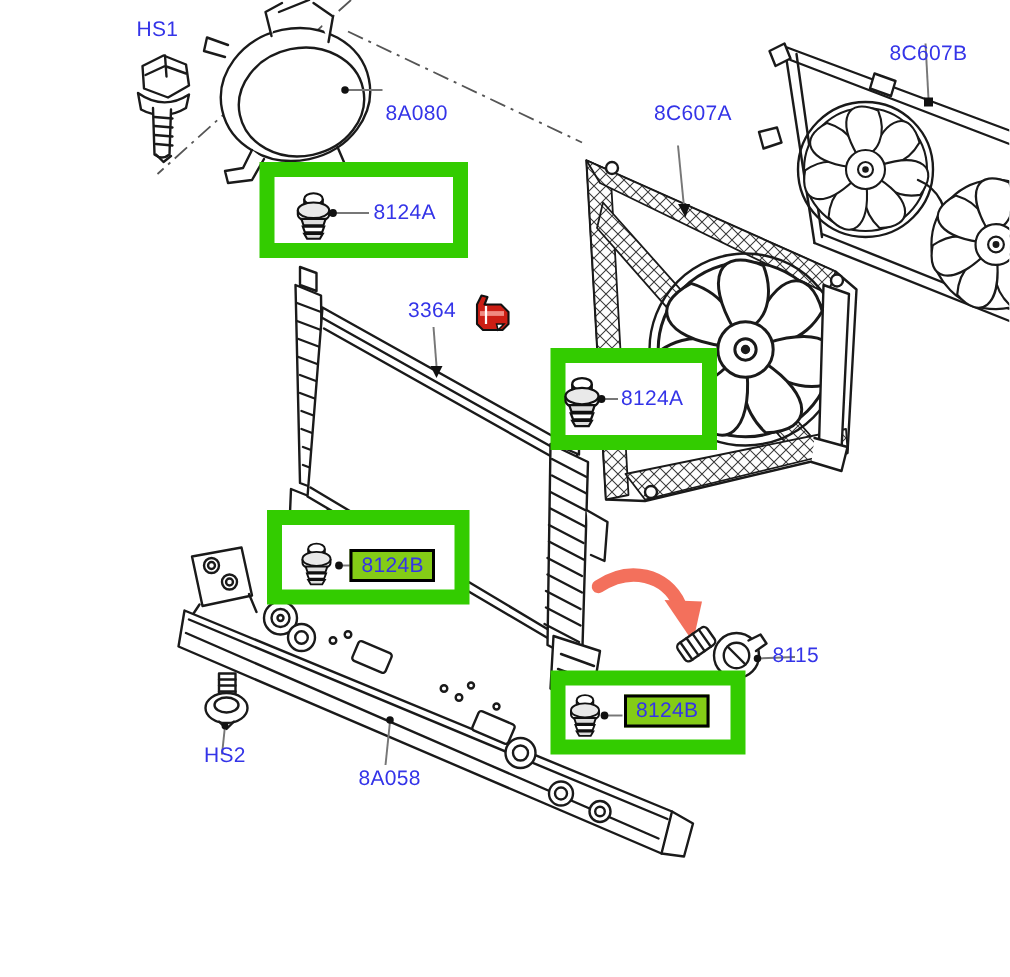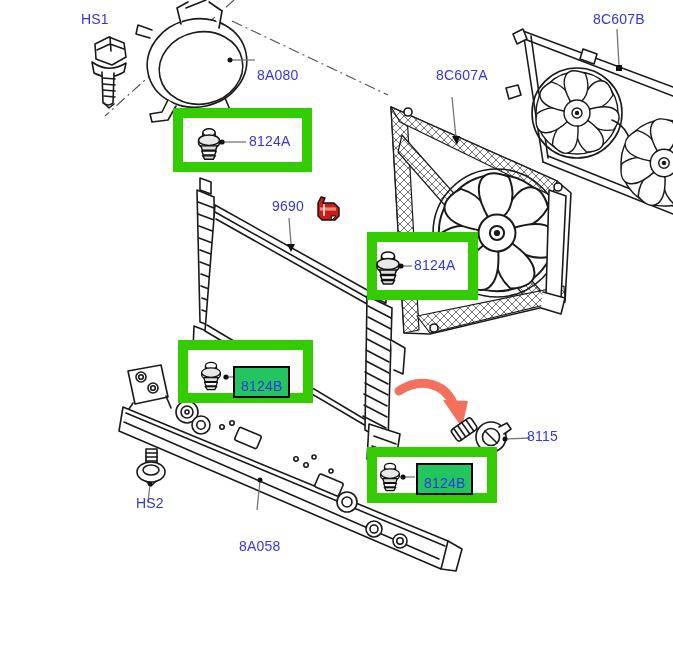--- a/index.html
+++ b/index.html
@@ -6,21 +6,21 @@
   .stage{
     position:relative;width:673px;height:651px;background:#fff;overflow:hidden;
     font-family:"Liberation Sans", sans-serif;
   }
   svg{position:absolute;left:0;top:0;}
   .lbl{
     position:absolute;font-size:14px;letter-spacing:.2px;color:var(--label,#3434E8);
     white-space:nowrap;line-height:15px;cursor:pointer;
   }
   .lbl.boxed{
-    border:2px solid #000;background:#22c55e;padding:11px 6px 2px 6px;
+    border:2px solid #000;background:#84cc16;padding:1px 6px 2px 6px;
   }
   .hl{fill:#fff;stroke:var(--hl,#33CC00);stroke-width:10;}
   .art{stroke:var(--line,#1A1A1A);stroke-width:1.6;stroke-linejoin:round;stroke-linecap:round;fill:none;}
   .leader{stroke:#777;stroke-width:1.3;}
   .dot{fill:#111;stroke:none;}
   .dashdot{stroke:#555;stroke-width:1.2;stroke-dasharray:11 4 2 4;fill:none;}
   .redfill{fill:var(--arrow,#F3705C);stroke:none;}
   .redline{stroke:var(--arrow,#F3705C);stroke-width:9;fill:none;stroke-linecap:round;}
 </style>
 </head>
@@ -226,26 +226,26 @@
         <circle class="dot" cx="403" cy="477" r="2.6"></circle>
     <line class="leader" x1="505" y1="439" x2="530" y2="438"></line>
         <circle class="dot" cx="505" cy="439" r="2.5"></circle>
     <line class="leader" x1="260" y1="481" x2="257" y2="510" stroke="#333"></line>
         <circle class="dot" cx="260" cy="480" r="2.5"></circle>
     <line class="leader" x1="150" y1="484" x2="148" y2="503" stroke="#333"></line>
         <circle class="dot" cx="150" cy="484" r="2.3"></circle>
   </g>
 </svg>
 
-<span class="lbl" style="left:81px;top:12px">HS1</span>
+<span class="lbl" style="left:91px;top:12px">HS1</span>
 <span class="lbl" style="left:257px;top:68px">8A080</span>
 <span class="lbl" style="left:249px;top:134px">8124A</span>
-<span class="lbl" style="left:272px;top:199px">9690</span>
+<span class="lbl" style="left:272px;top:199px">3364</span>
 <span class="lbl" style="left:436px;top:68px">8C607A</span>
-<span class="lbl" style="left:593px;top:12px">8C607B</span>
+<span class="lbl" style="left:593px;top:28px">8C607B</span>
 <span class="lbl" style="left:414px;top:258px">8124A</span>
 <span class="lbl boxed" style="left:233px;top:366px">8124B</span>
 <span class="lbl boxed" style="left:416px;top:463px">8124B</span>
-<span class="lbl" style="left:527px;top:429px">8115</span>
+<span class="lbl" style="left:515px;top:429px">8115</span>
 <span class="lbl" style="left:136px;top:496px">HS2</span>
-<span class="lbl" style="left:239px;top:539px">8A058</span>
+<span class="lbl" style="left:239px;top:511px">8A058</span>
 
 </div>
 
 </body></html>

